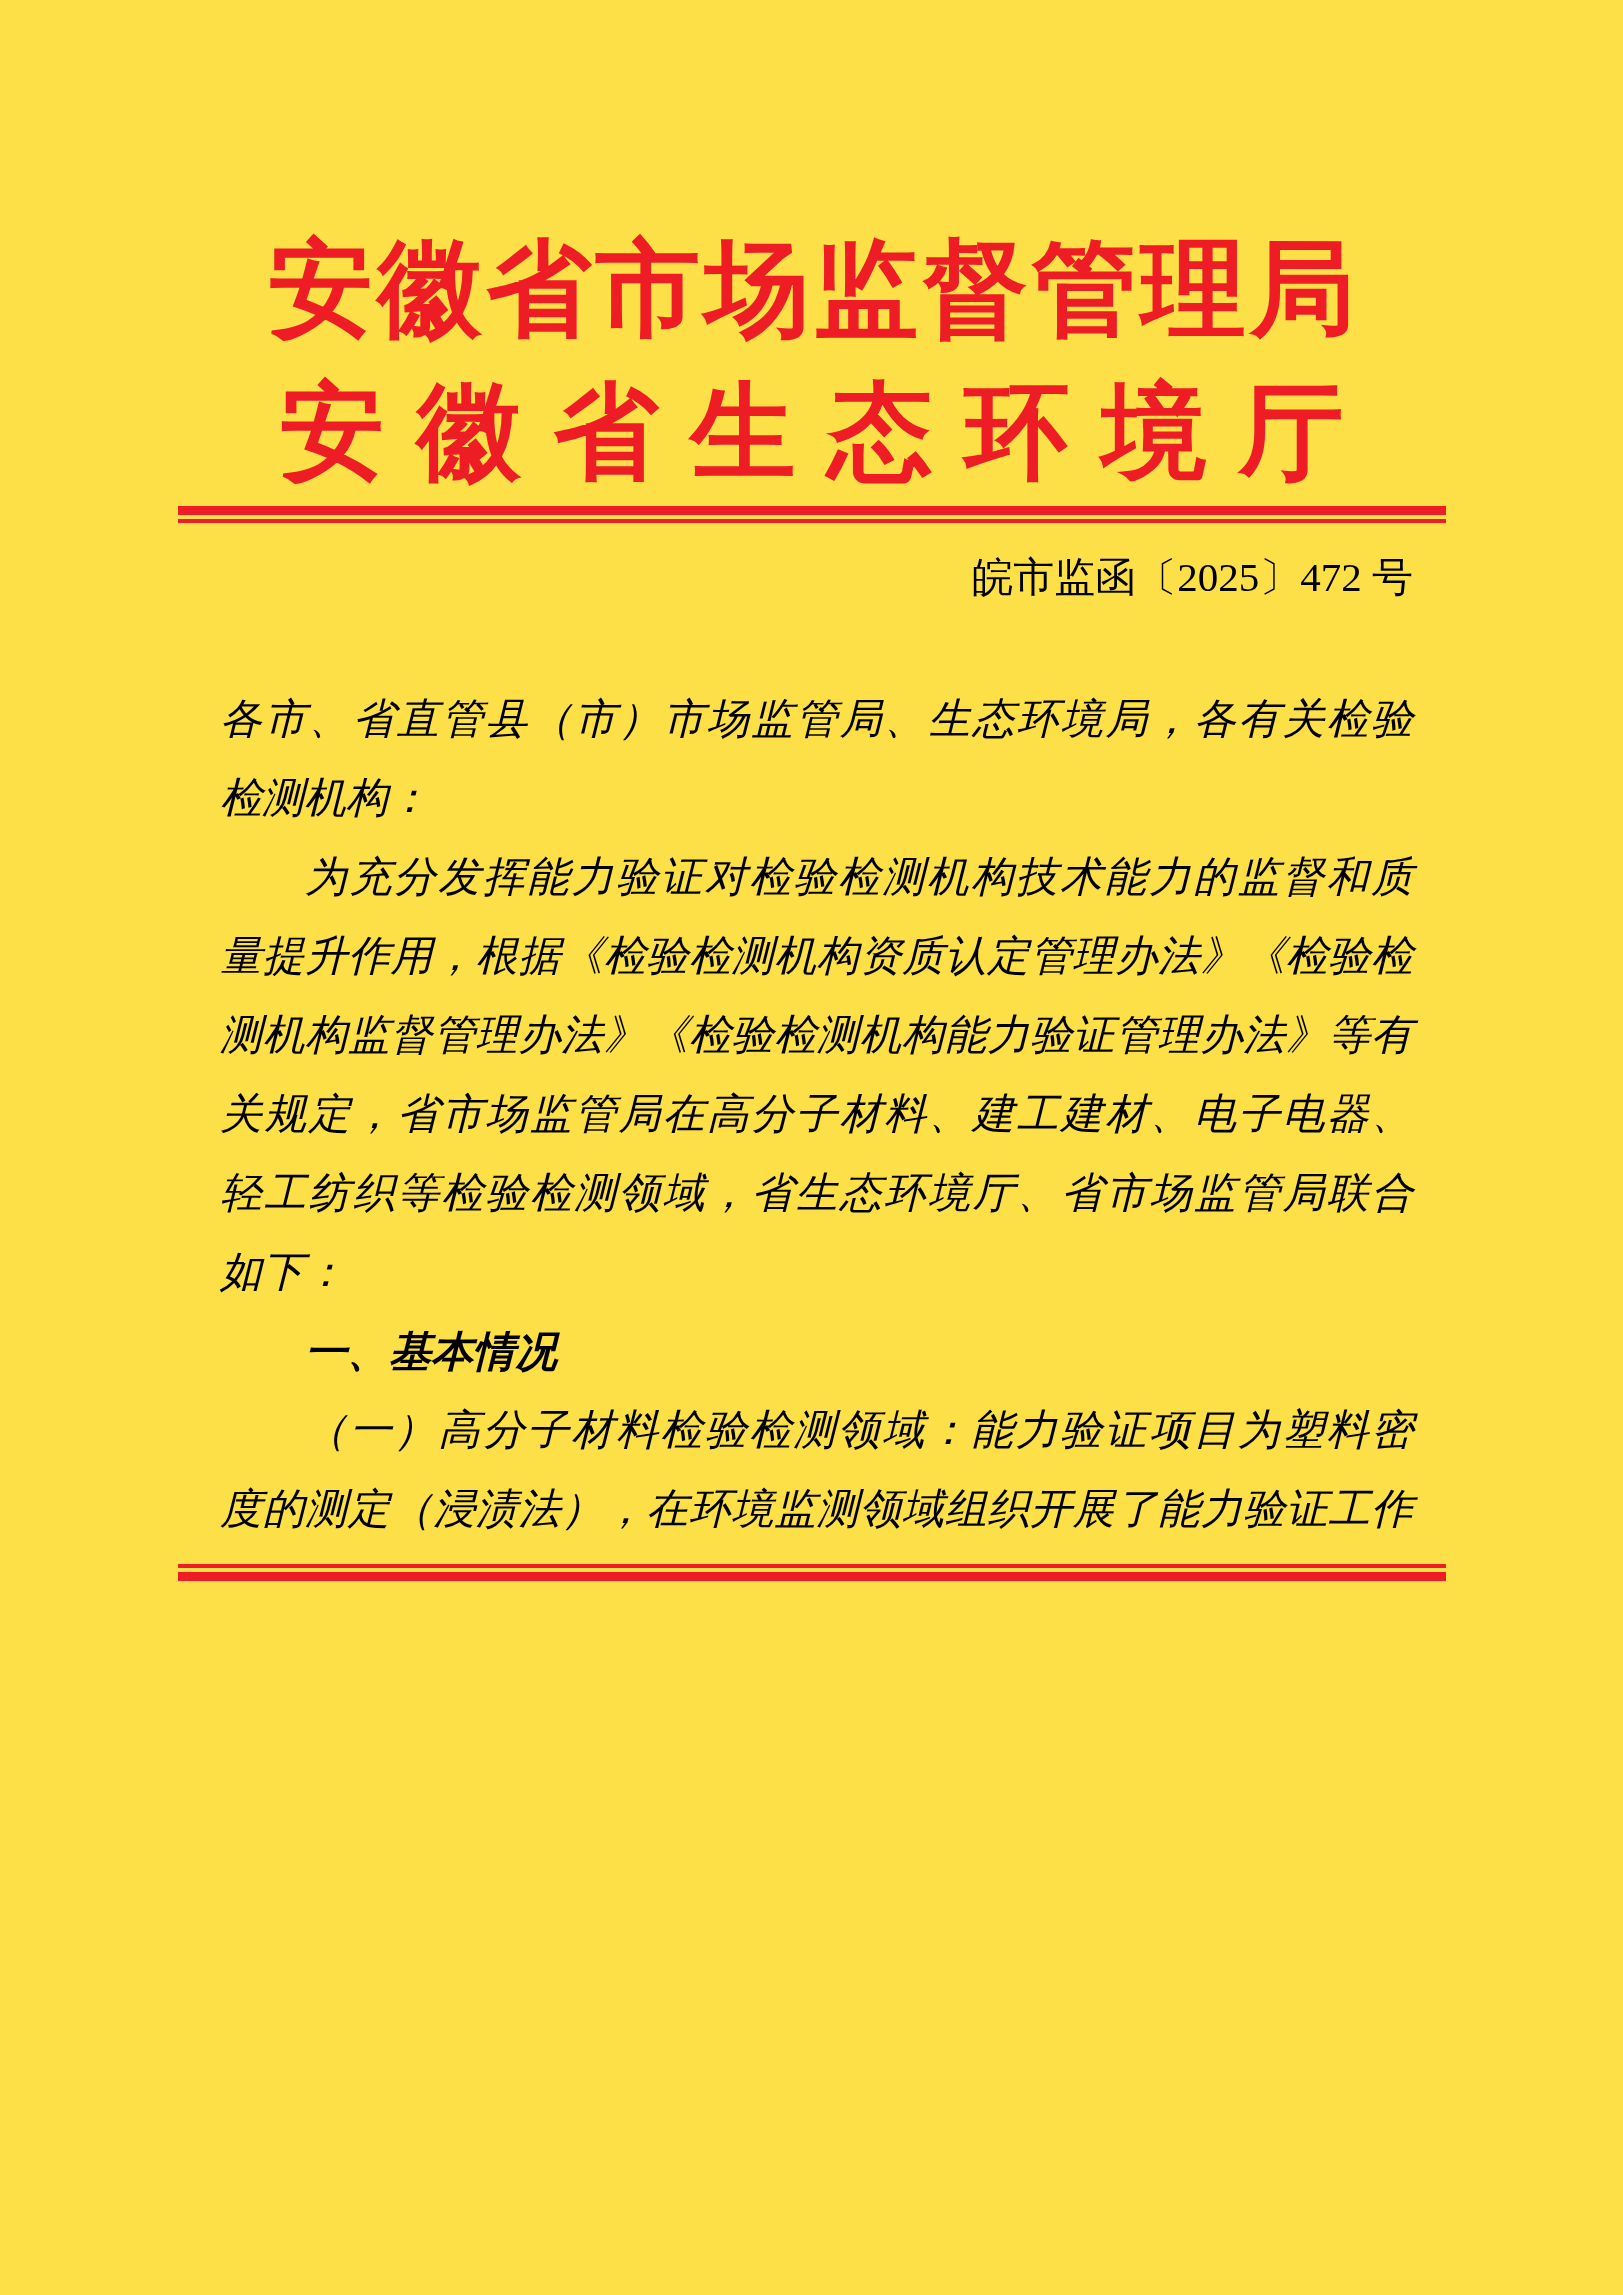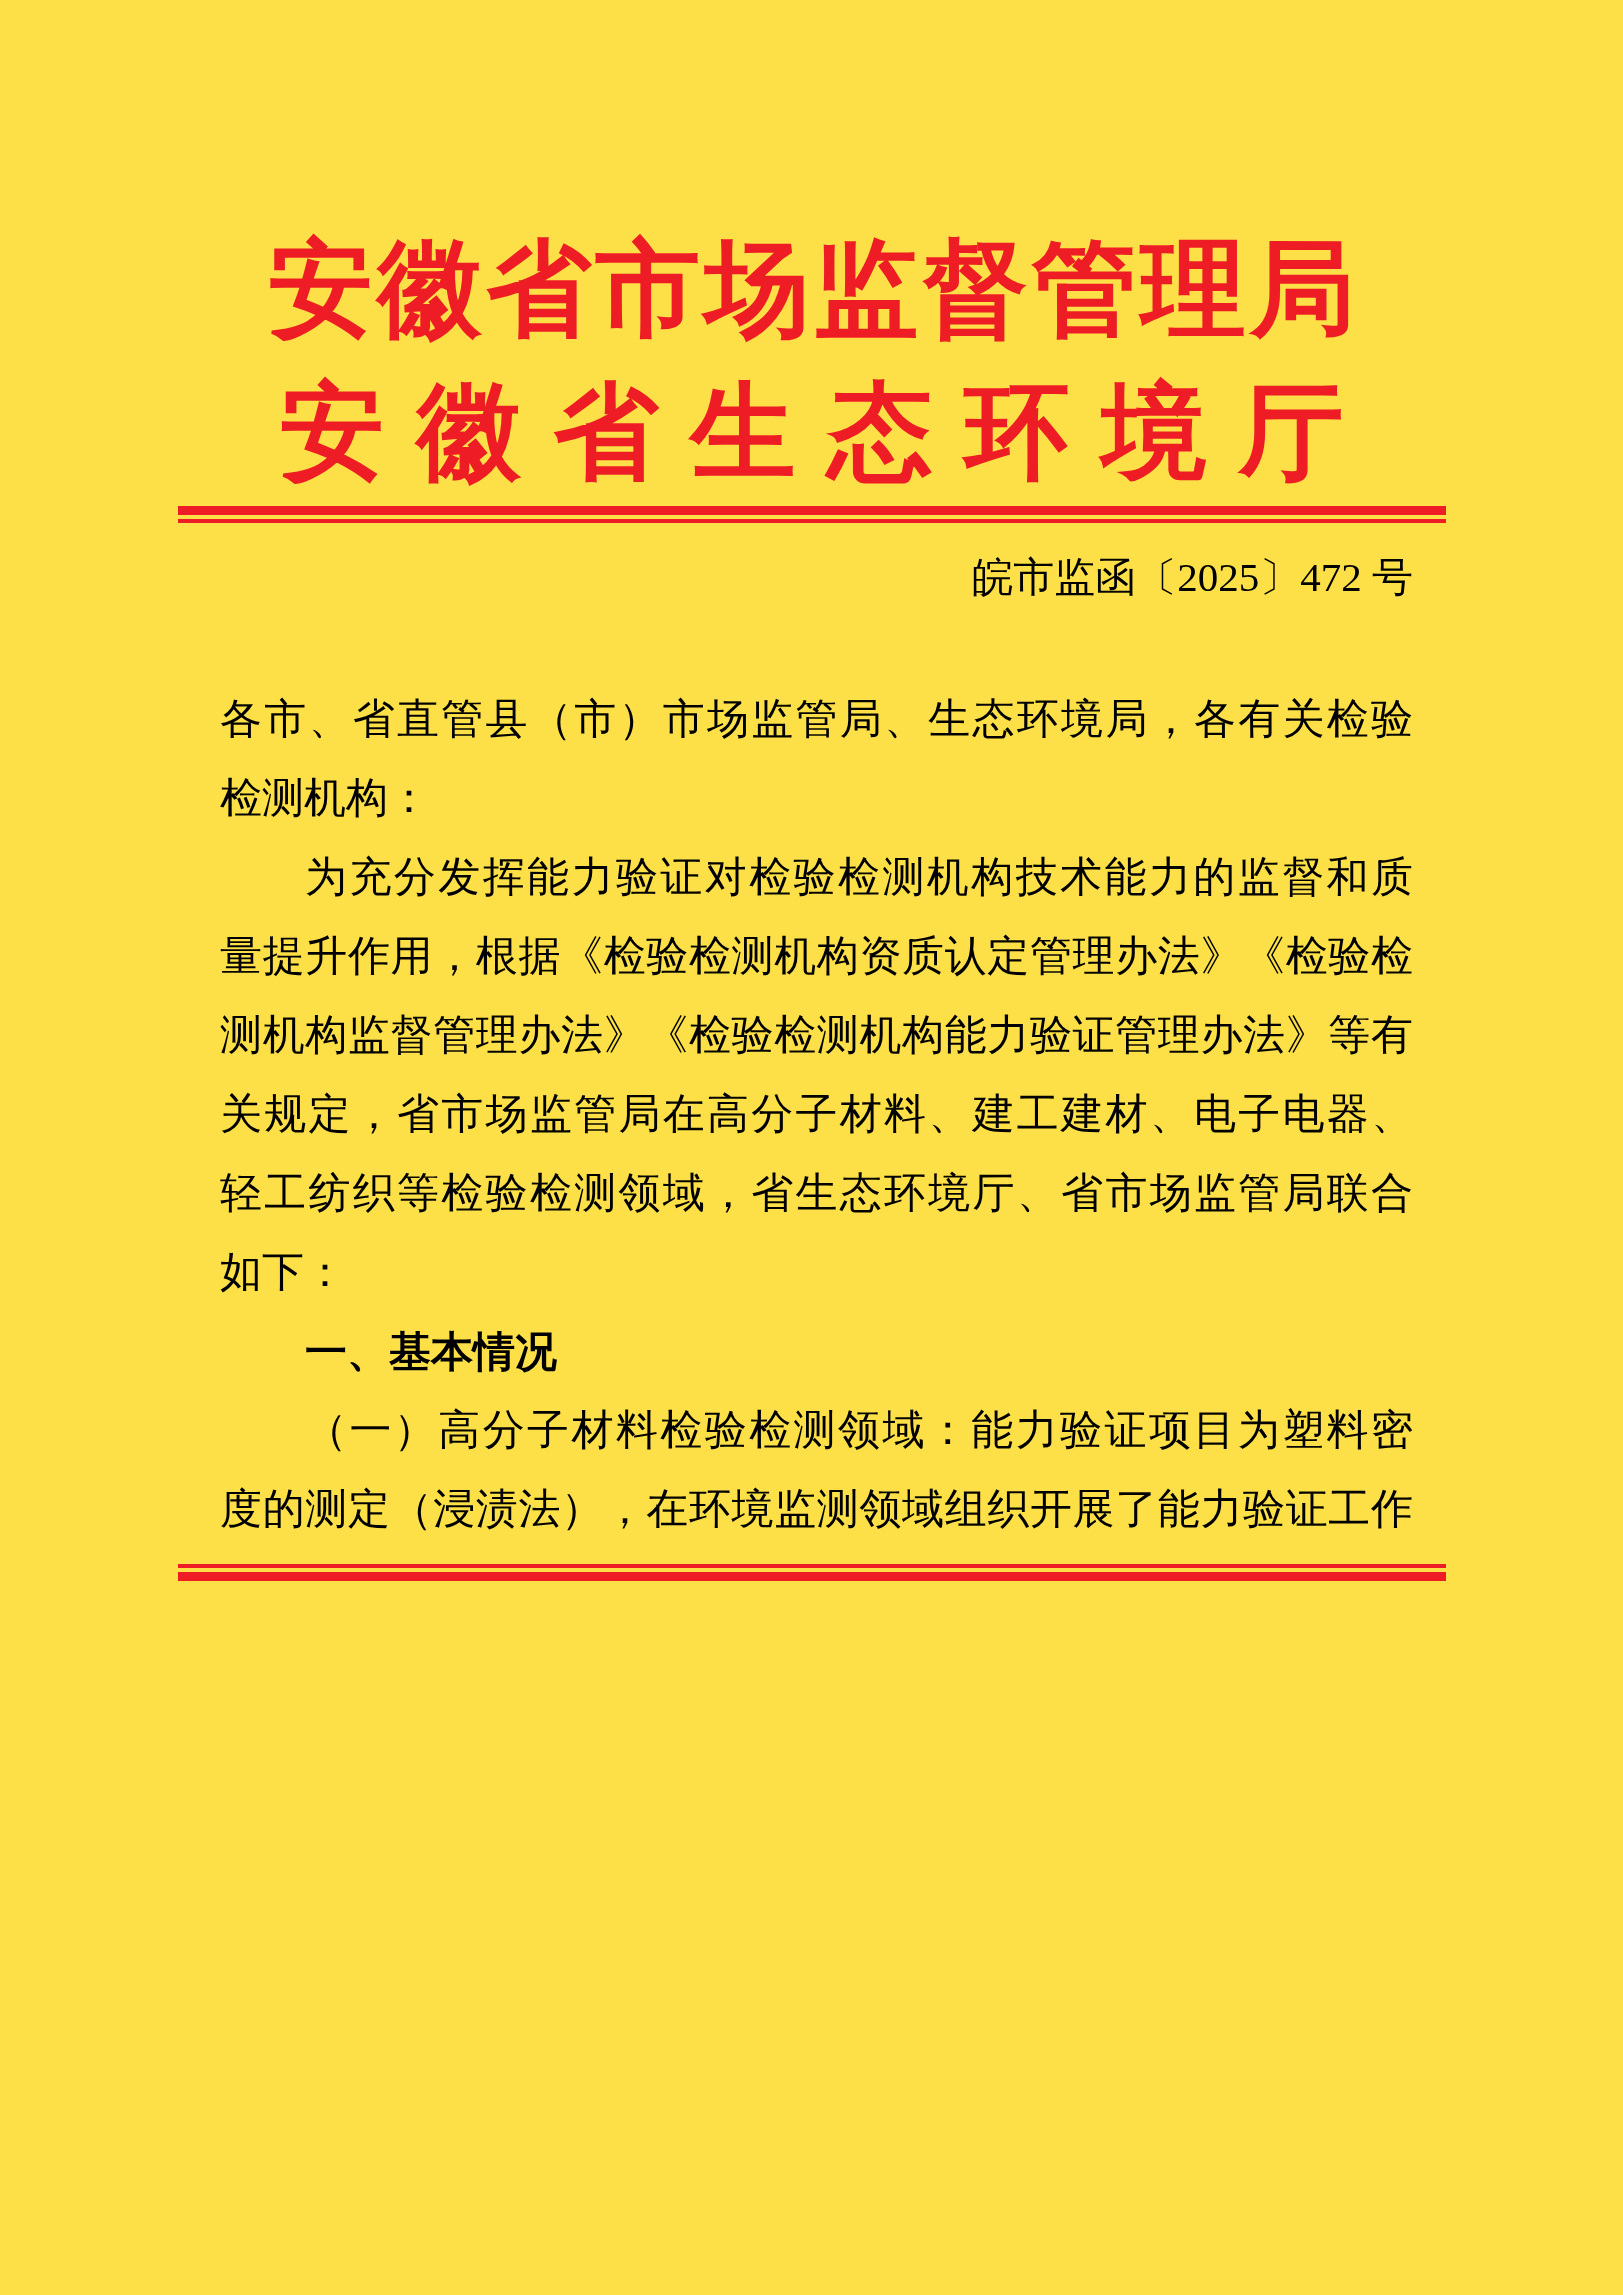--- a/index.html
+++ b/index.html
@@ -54,21 +54,21 @@
     font-weight: bold;
     font-size: 59px;
     line-height: 81px;
   }
   
   .body-text {
     margin: 80px 210px 0 220px;
     font-size: 42px;
     line-height: 79px;
   }
-  .line { text-align: left; white-space: normal; }
+  .line { text-align: left; white-space: normal; font-style: italic; }
   .line.just   { text-align: justify; text-align-last: justify; }
   .line.indent { text-indent: 85px; }
   .line.heading {
     font-family: "Liberation Sans", "DejaVu Sans", sans-serif;
     font-weight: bold;
   }
 </style>
 </head>
 <body>
 

